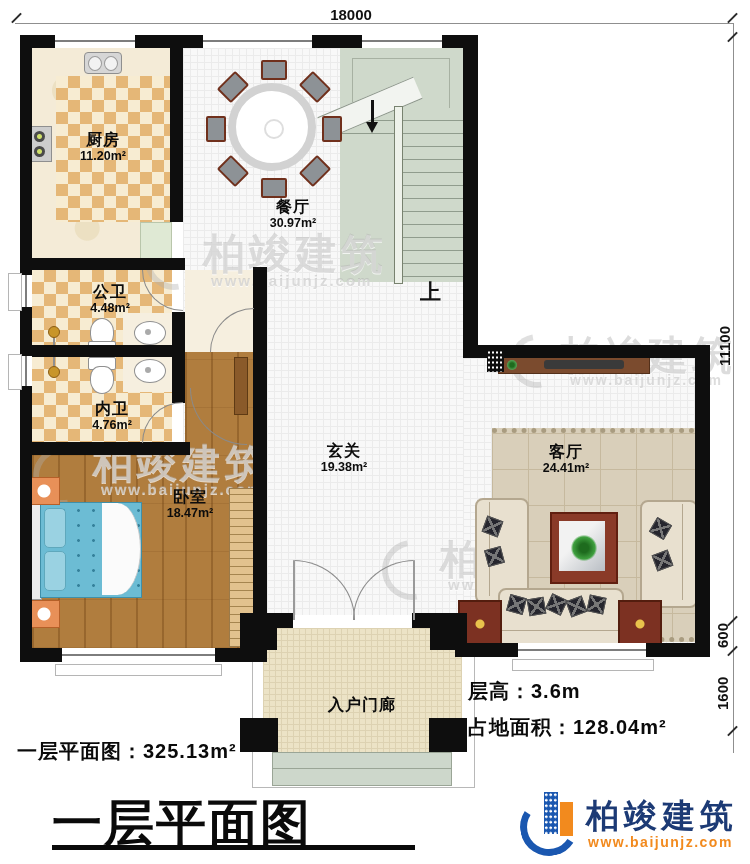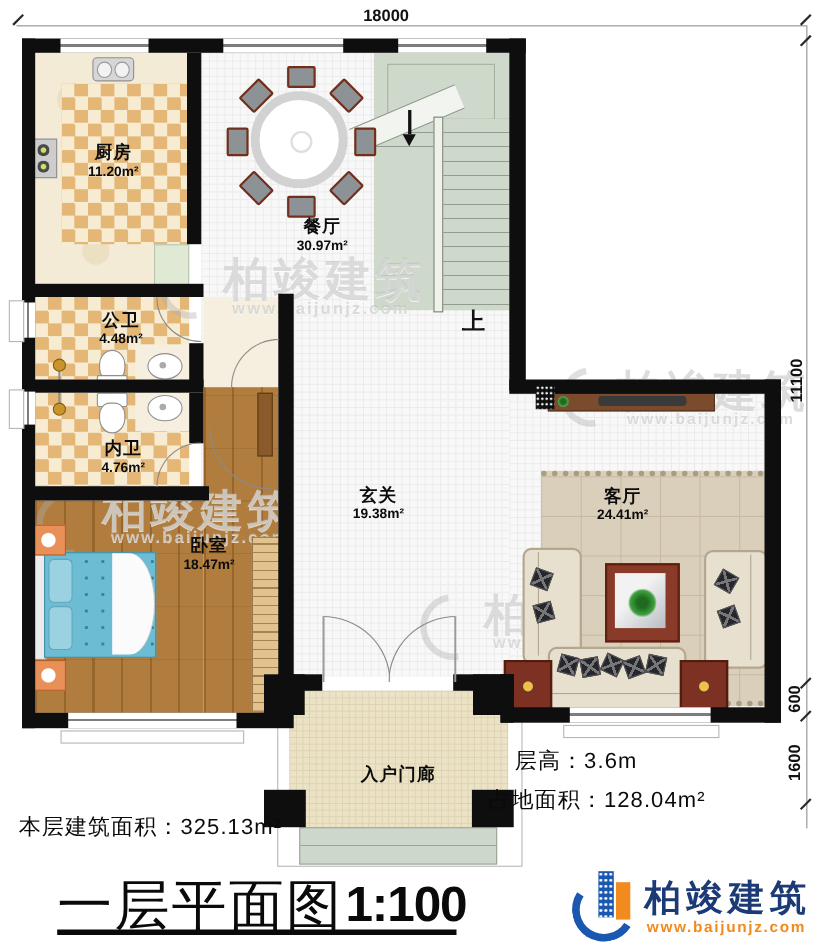--- a/index.html
+++ b/index.html
@@ -42,21 +42,21 @@
   .wm-icon{position:absolute;border-radius:50%;border:6px solid rgba(175,175,175,.38);
            border-top-color:transparent;border-right-color:transparent;transform:rotate(35deg);}
   .sofa{position:absolute;background:#e8e0cf;border:2px solid #b4a78f;border-radius:8px;}
   .pillow{position:absolute;width:15px;height:15px;background:#26262e;border:1px solid #555;
           background-image:linear-gradient(45deg,transparent 44%,#777 44% 56%,transparent 56%),
                            linear-gradient(-45deg,transparent 44%,#777 44% 56%,transparent 56%);}
   .endtable{position:absolute;background:#7c3122;border:2px solid #531d0e;
             background-image:radial-gradient(circle,#e9c34c 0 4px,transparent 5px);}
   .chair{position:absolute;width:22px;height:16px;background:#8d9296;border:2px solid #70301c;border-radius:2px;}
   .fixture{position:absolute;background:#fff;border:1.5px solid #909090;}
-  .info{position:absolute;font-weight:normal;color:#0a0a0a;font-size:20px;white-space:nowrap;letter-spacing:1px;}
+  .info{position:absolute;font-weight:bold;color:#0a0a0a;font-size:20px;white-space:nowrap;letter-spacing:1px;}
 </style>
 </head>
 <body>
 
 <div class="plan">
 
   <div class="grid" style="left:183px;top:48px;width:280px;height:567px"></div>
   <div class="grid" style="left:463px;top:358px;width:232px;height:285px"></div>
   <div class="marble" style="left:32px;top:48px;width:138px;height:212px"></div>
   <div class="checker" style="left:56px;top:76px;width:114px;height:146px"></div>
@@ -259,31 +259,30 @@
   <div class="tick" style="left:726px;top:36px"></div>
   <div class="tick" style="left:726px;top:620px"></div>
   <div class="tick" style="left:726px;top:650px"></div>
   <div class="tick" style="left:726px;top:730px"></div>
   <div class="dim" style="left:351px;top:6px;transform:translateX(-50%)">18000</div>
   <div class="dim v" style="left:716px;top:366px">11100</div>
   <div class="dim v" style="left:714px;top:648px">600</div>
   <div class="dim v" style="left:714px;top:710px">1600</div>
 
   <div class="info" style="left:17px;top:738px">
-    <span>本层建筑面积：</span><span>325.13m²</span>
+    <span>一层平面图：</span><span>325.13m²</span>
   </div>
   <div class="info" style="left:468px;top:678px">
     <span>层高：</span><span>3.6m</span>
   </div>
-  <div class="info" style="left:444px;top:714px">
+  <div class="info" style="left:468px;top:714px">
     <span>占地面积：</span><span>128.04m²</span>
   </div>
 
-  <div class="abs" style="left:52px;top:790px;font-size:50px;font-weight:400;color:#0a0a0a;letter-spacing:2px">一层平面图</div>
-  <div class="abs" style="left:314px;top:796px;font-size:45px;font-weight:700;color:#0a0a0a;letter-spacing:-1px">1:100</div>
+  <div class="abs" style="left:52px;top:790px;font-size:50px;font-weight:700;color:#0a0a0a;letter-spacing:2px">一层平面图</div>
   <div class="abs" style="left:52px;top:845px;width:363px;height:5px;background:#0a0a0a"></div>
 
   <div class="abs" style="left:520px;top:792px;width:228px;height:62px">
     <div class="abs" style="left:0;top:6px;width:44px;height:44px;border:7px solid #1a57b0;border-top-color:transparent;border-right-color:transparent;border-radius:50%;transform:rotate(-12deg)"></div>
     <div class="abs" style="left:24px;top:0;width:14px;height:42px;background:#1a57b0;background-image:radial-gradient(#fff 1px,transparent 1.3px);background-size:4.5px 5.5px"></div>
     <div class="abs" style="left:40px;top:10px;width:13px;height:34px;background:#f28a1e"></div>
     <div class="abs" style="left:66px;top:2px;font-size:33px;font-weight:900;color:#1c3a75;letter-spacing:5px;white-space:nowrap">柏竣建筑</div>
     <div class="abs" style="left:68px;top:42px;font-size:14px;font-weight:bold;color:#f28a1e;letter-spacing:1.5px;white-space:nowrap">www.baijunjz.com</div>
   </div>
 

